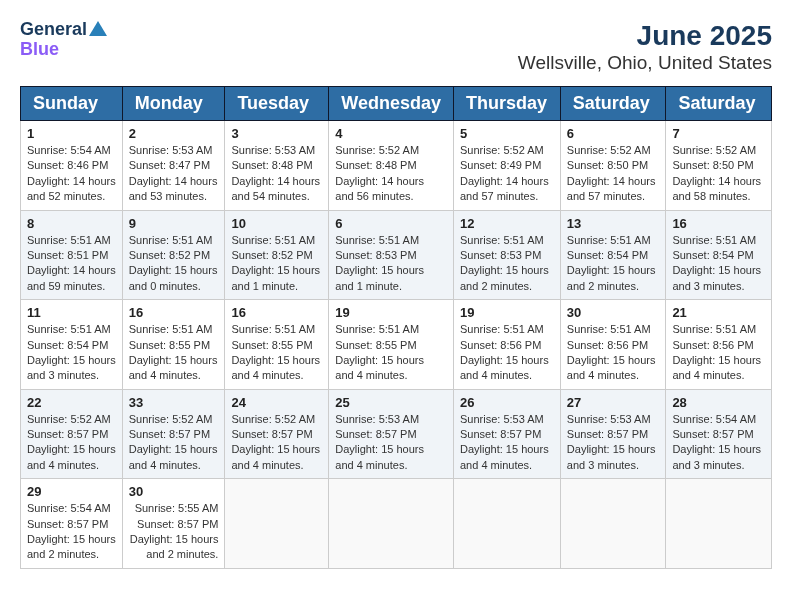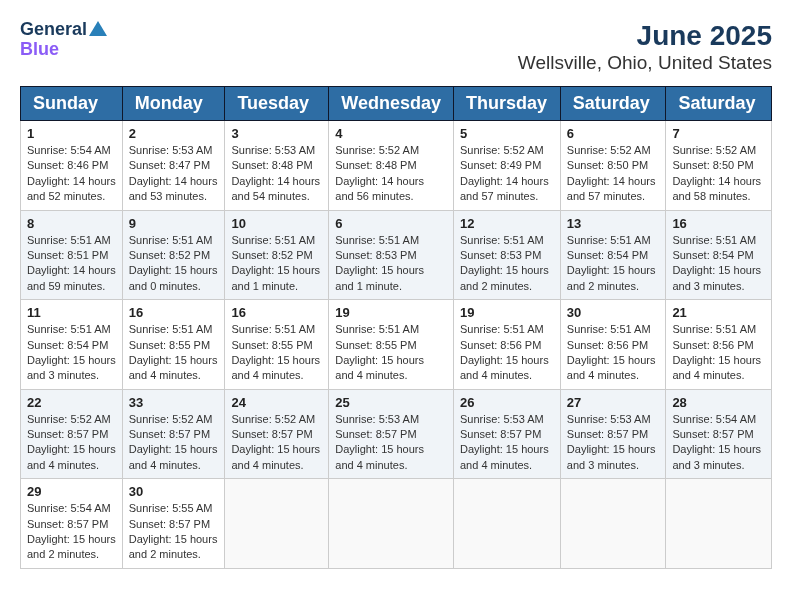--- a/index.html
+++ b/index.html
@@ -320,21 +320,21 @@
       <tr class="row-odd">
         <td>
           <span class="day-num">29</span>
           <div class="day-info" style="white-space: pre-line;">Sunrise: 5:54 AM
 Sunset: 8:57 PM
 Daylight: 15 hours
 and 2 minutes.</div>
         </td>
         <td>
           <span class="day-num">30</span>
-          <div class="day-info" style="white-space: pre-line;">Sunrise: 5:55 AM
+          <div class="day-info" style="white-space: pre-line; text-align: right;">Sunrise: 5:55 AM
 Sunset: 8:57 PM
 Daylight: 15 hours
 and 2 minutes.</div>
         </td>
         <td class="empty"></td>
         <td class="empty"></td>
         <td class="empty"></td>
         <td class="empty"></td>
         <td class="empty"></td>
       </tr>

